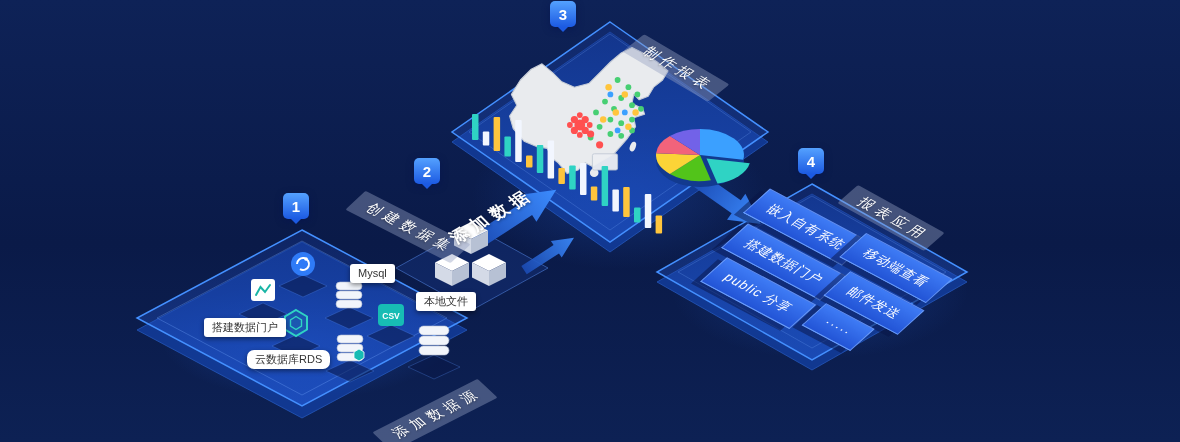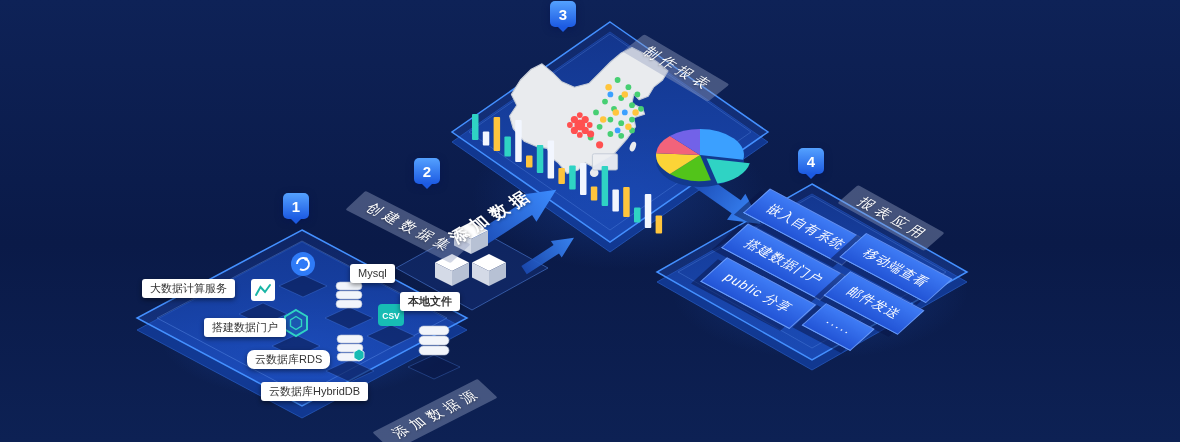--- a/index.html
+++ b/index.html
@@ -242,25 +242,23 @@
       <span>4</span>
     </div>
 
   <div class="ribbon r1">添加数据源</div>
   <div class="ribbon r2">创建数据集</div>
   <div class="ribbon r3">制作报表</div>
   <div class="ribbon r4">报表应用</div>
 
   <div class="flow-label">添加数据</div>
 
-<div class="src-label" style="left: 142px; top: 279px;">大数据计算服务</div>
     <div class="src-label" style="left: 350px; top: 264px;">Mysql</div>
-    <div class="src-label" style="left: 400px; top: 292px; font-weight: bold;">本地文件</div>
+    <div class="src-label" style="left: 416px; top: 292px;">本地文件</div>
     <div class="src-label" style="left: 204px; top: 318px;">搭建数据门户</div>
     <div class="src-label" style="left: 247px; top: 350px; border-radius: 7px;">云数据库RDS</div>
-    <div class="src-label" style="left: 261px; top: 382px;">云数据库HybridDB</div>
     <div class="app-tile" style="left: 806px; top: 227px;">嵌入自有系统</div>
     <div class="app-tile" style="left: 896px; top: 268px;">移动端查看</div>
     <div class="app-tile" style="left: 784px; top: 262px;">搭建数据门户</div>
     <div class="app-tile" style="left: 874px; top: 303px;">邮件发送</div>
     <div class="app-tile" style="left: 758px; top: 293px;">public 分享</div>
     <div class="app-tile" style="left: 838px; top: 327px;">·····</div>
   </div>
 
 </body></html>

